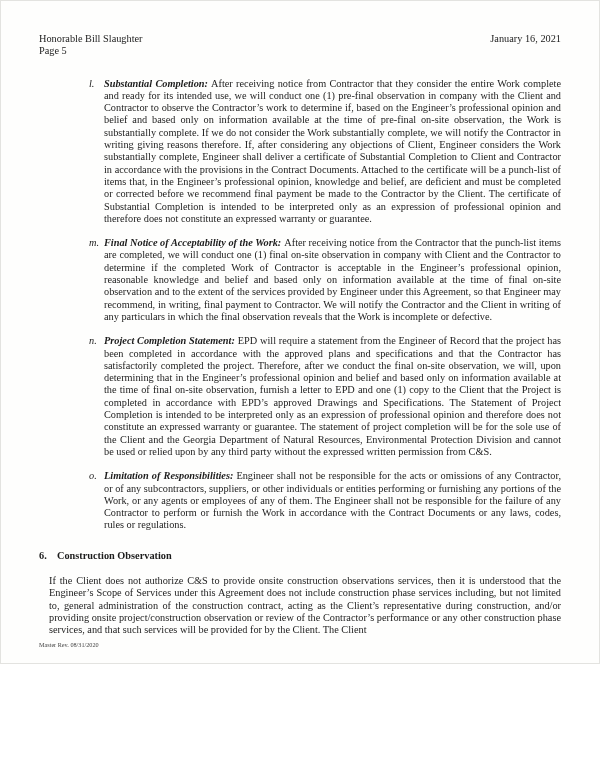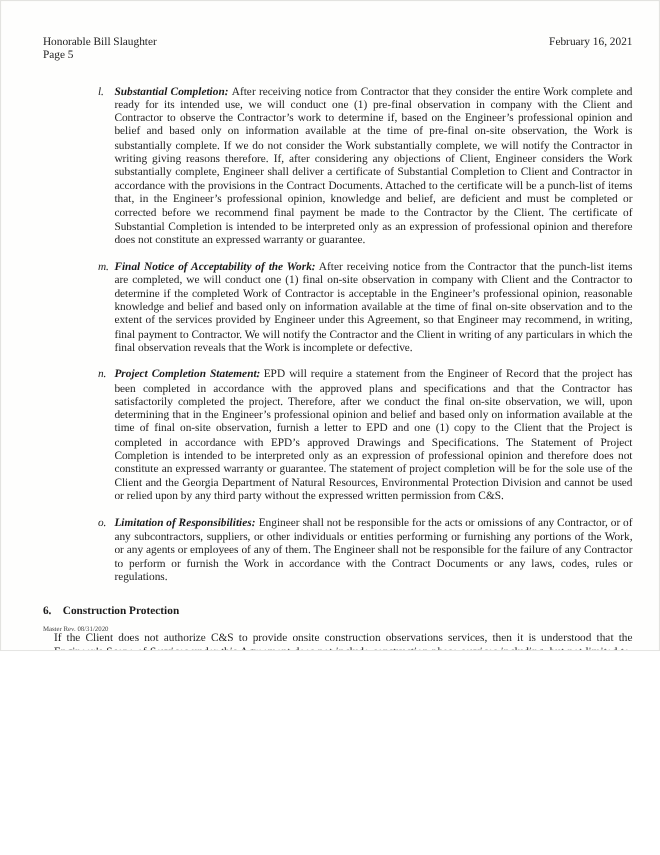--- a/index.html
+++ b/index.html
@@ -3,29 +3,29 @@
 <meta charset="utf-8">
 <style>
   html, body {
     margin: 0;
     padding: 0;
     background: #ffffff;
   }
   .page {
     position: relative;
     width: 600px;
-    height: 592px;
+    height: 664px;
     box-sizing: border-box;
     background: #fefefd;
     border: 1px solid #e3e3e0;
     font-family: "Liberation Serif", "DejaVu Serif", serif;
     color: #1c1c1c;
     font-size: 10.3px;
     line-height: 12.3px;
-    padding: 32px 24px 0 38px;
+    padding: 32px 38px 0 38px;
     overflow: hidden;
   }
   .header-row {
     display: flex;
     justify-content: space-between;
     align-items: baseline;
   }
   .header-left {}
   .doc-body {
     margin-top: 20px;
@@ -71,21 +71,21 @@
     color: #444;
   }
 </style>
 </head>
 <body>
 
 <div class="page">
 
   <div class="header-row">
     <div class="header-left">Honorable Bill Slaughter</div>
-    <div>February 16, 2021</div>
+    <div>January 16, 2021</div>
   </div>
   <div>Page 5</div>
 
   <div class="doc-body">
 
     <div class="list-item">
       <span class="item-letter">l.</span>
       <span class="item-body">
         <span class="item-title">Substantial Completion:</span><span>After receiving notice from Contractor that they consider the entire Work complete and ready for its intended use, we will conduct one (1) pre-final observation in company with the Client and Contractor to observe the Contractor’s work to determine if, based on the Engineer’s professional opinion and belief and based only on information available at the time of pre-final on-site observation, the Work is substantially complete.  If we do not consider the Work substantially complete, we will notify the Contractor in writing giving reasons therefore.  If, after considering any objections of Client, Engineer considers the Work substantially complete, Engineer shall deliver a certificate of Substantial Completion to Client and Contractor in accordance with the provisions in the Contract Documents. Attached to the certificate will be a punch-list of items that, in the Engineer’s professional opinion, knowledge and belief, are deficient and must be completed or corrected before we recommend final payment be made to the Contractor by the Client.  The certificate of Substantial Completion is intended to be interpreted only as an expression of professional opinion and therefore does not constitute an expressed warranty or guarantee.</span>
       </span>
@@ -107,21 +107,21 @@
 
     <div class="list-item">
       <span class="item-letter">o.</span>
       <span class="item-body">
         <span class="item-title">Limitation of Responsibilities:</span><span>Engineer shall not be responsible for the acts or omissions of any Contractor, or of any subcontractors, suppliers, or other individuals or entities performing or furnishing any portions of the Work, or any agents or employees of any of them.  The Engineer shall not be responsible for the failure of any Contractor to perform or furnish the Work in accordance with the Contract Documents or any laws, codes, rules or regulations.</span>
       </span>
     </div>
 
     <div class="section-heading">
       <span class="section-number">6.</span>
-      <span>Construction Protection</span>
+      <span>Construction Observation</span>
     </div>
 
     <div class="section-paragraph">If the Client does not authorize C&amp;S to provide onsite construction observations services, then it is understood that the Engineer’s Scope of Services under this Agreement does not include construction phase services including, but not limited to, general administration of the construction contract, acting as the Client’s representative during construction, and/or providing onsite project/construction observation or review of the Contractor’s performance or any other construction phase services, and that such services will be provided for by the Client. The Client</div>
 
   </div>
 
   <div class="footer">Master Rev. 08/31/2020</div>
 
 </div>
 

